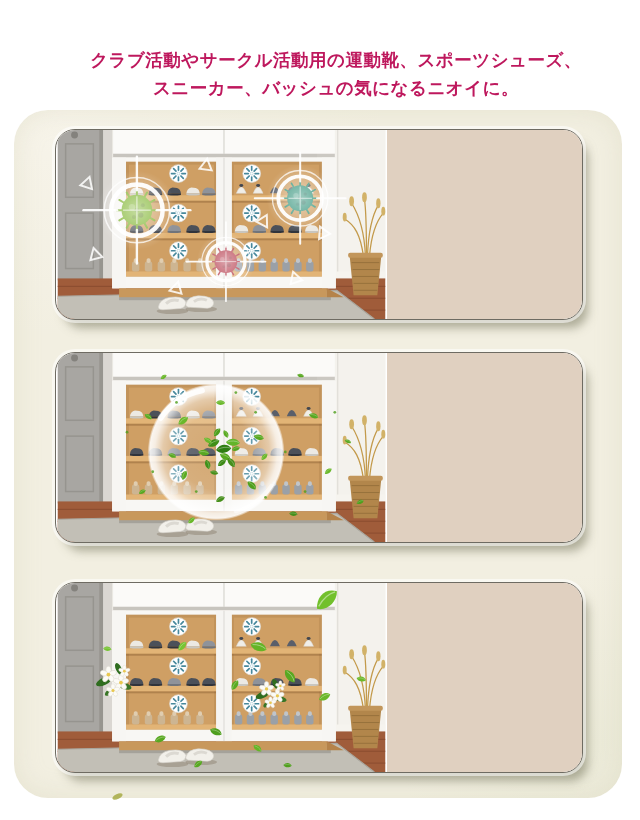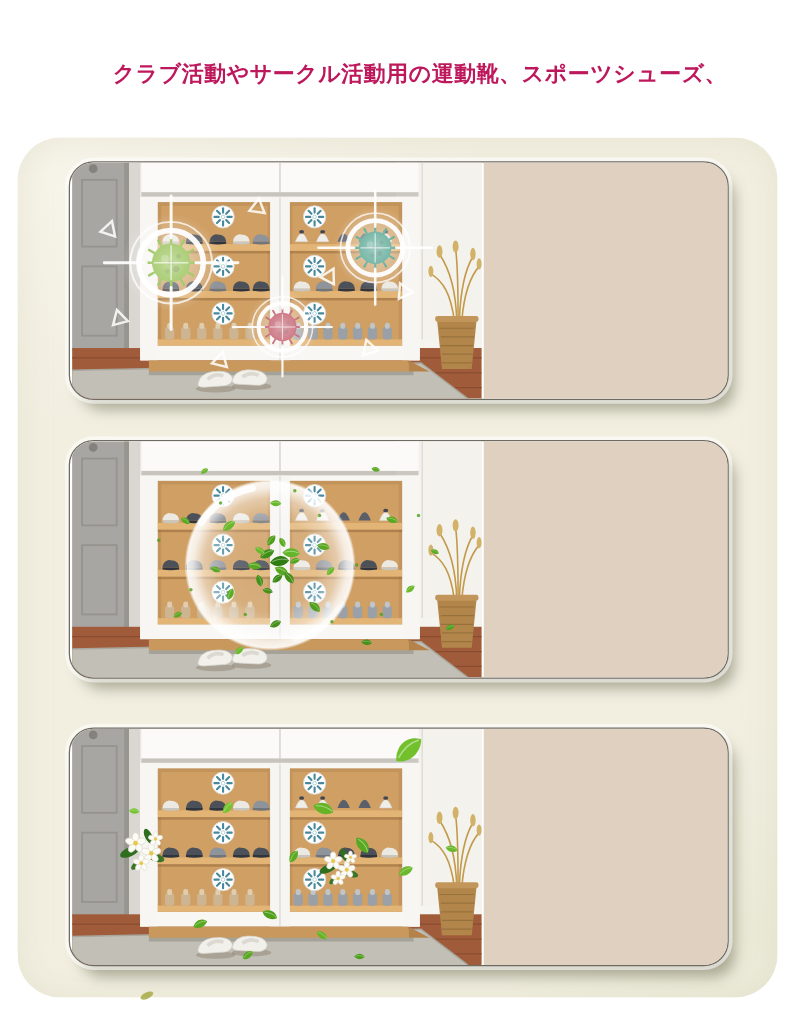--- a/index.html
+++ b/index.html
@@ -308,21 +308,21 @@
         <path d="M8,7 Q14,2 21,5" stroke="#dcd9d2" stroke-width="3" fill="none"></path>
       </g>
       <g transform="translate(130,166) rotate(3)">
         <path d="M0,10 Q2,2 12,1 Q26,0 28,7 Q28,12 22,13 L5,13 Q0,13 0,10 Z" fill="#f2f0ea" stroke="#d7d4cd" stroke-width="0.6"></path>
         <path d="M8,7 Q14,2 21,5" stroke="#dcd9d2" stroke-width="3" fill="none"></path>
       </g>
     </g>
   </defs>
 </svg>
 
-<h2 class="heading"><span>クラブ活動やサークル活動用の運動靴、スポーツシューズ、</span><br></h2>
+<h2 class="heading"><span>クラブ活動やサークル活動用の運動靴、スポーツシューズ、</span><br><span>スニーカー、バッシュの気になるニオイに。</span></h2>
 
 <div class="board">
 
   <section class="panel p1">
     <div class="photo">
       <svg viewBox="0 0 331 191">
         <use href="#scene"></use>
         <g>
           <use href="#tri" transform="translate(30,54) rotate(18)"></use>
           <use href="#tri" transform="translate(38,126) rotate(-15)"></use>

